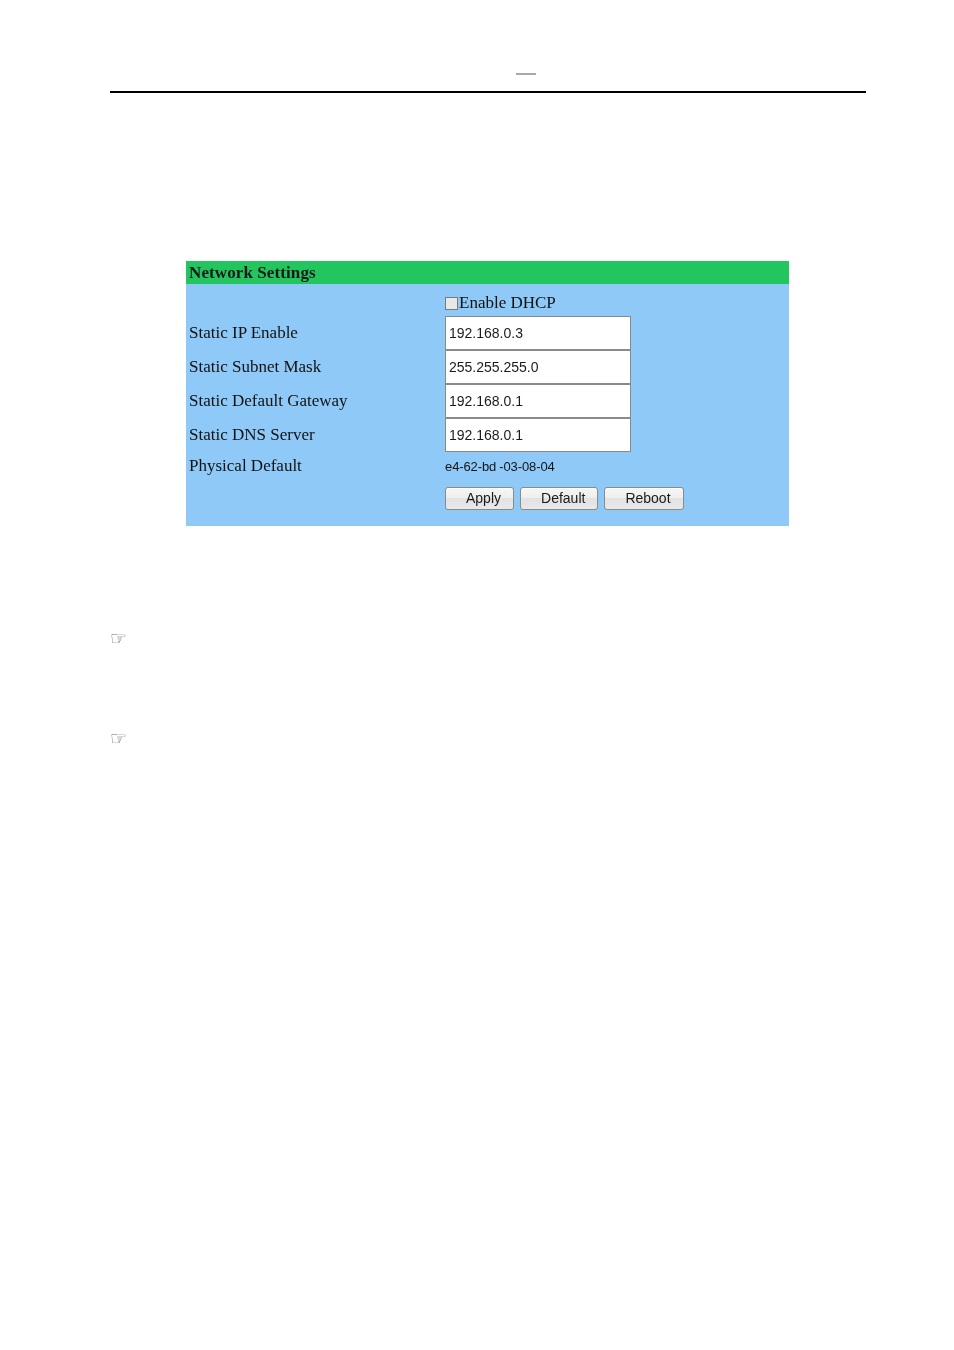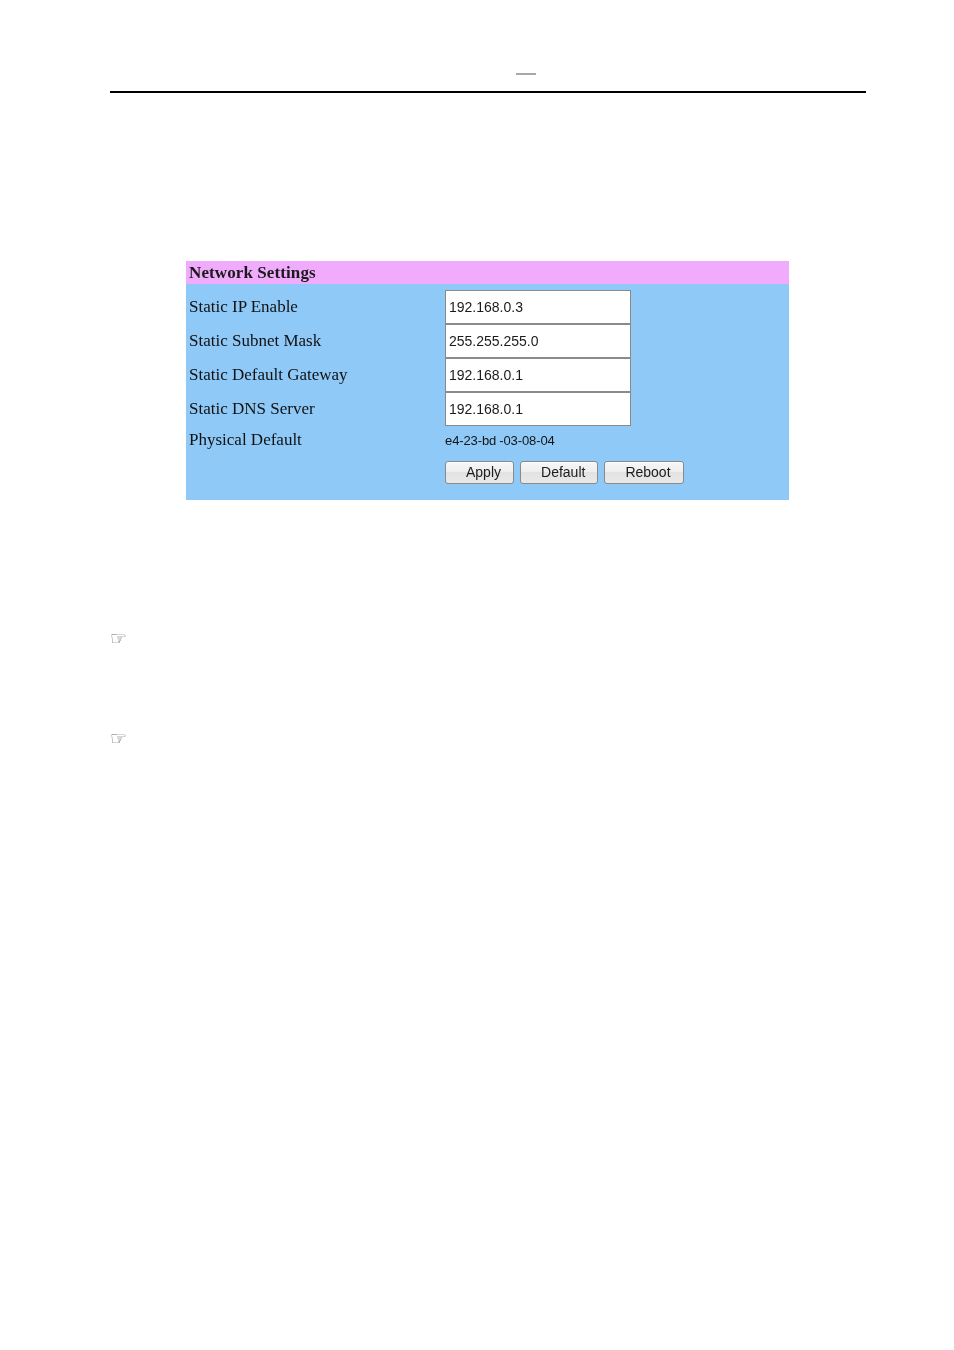--- a/index.html
+++ b/index.html
@@ -48,21 +48,21 @@
   .hand-bullet.second { top: 729px; }
 
   
   .settings-panel {
     position: absolute;
     left: 186px;
     top: 261px;
     width: 603px;
   }
   .panel-title-bar {
-    background: #f0abfc;
+    background: #22c55e;
     height: 23px;
     padding: 0 0 0 3px;
     box-sizing: border-box;
     display: flex;
     align-items: center;
   }
   .panel-title-text {
     font-family: "Liberation Serif", "DejaVu Serif", serif;
     font-weight: bold;
     font-size: 17px;
@@ -162,20 +162,27 @@
 <div class="hand-bullet second">☞</div>
 
 <div class="settings-panel">
 
   <div class="panel-title-bar">
     <span class="panel-title-text">Network Settings</span>
   </div>
 
   <div class="panel-body">
 
+    <div class="form-row dhcp-row">
+      <div class="row-label"></div>
+      <div class="row-control">
+        <span class="checkbox-box"></span>
+        <span class="checkbox-label">Enable DHCP</span>
+      </div>
+    </div>
 
     <div class="form-row">
       <div class="row-label">Static IP Enable</div>
       <div class="row-control">
         <input class="text-input" type="text" value="192.168.0.3" style="">
       </div>
     </div>
 
     <div class="form-row">
       <div class="row-label">Static Subnet Mask</div>
@@ -194,21 +201,21 @@
     <div class="form-row">
       <div class="row-label">Static DNS Server</div>
       <div class="row-control">
         <input class="text-input" type="text" value="192.168.0.1" style="">
       </div>
     </div>
 
     <div class="form-row">
       <div class="row-label">Physical Default</div>
       <div class="row-control">
-        <span class="static-value">e4-23-bd</span>
+        <span class="static-value">e4-62-bd</span>
           <span class="mac-gap"></span>
           <span class="static-value">-</span>
           <span class="static-value">03-08-04</span>
       </div>
     </div>
 
     <div class="form-row button-row">
       <div class="row-label"></div>
       <div class="row-control">
         <button class="btn">Apply</button>

